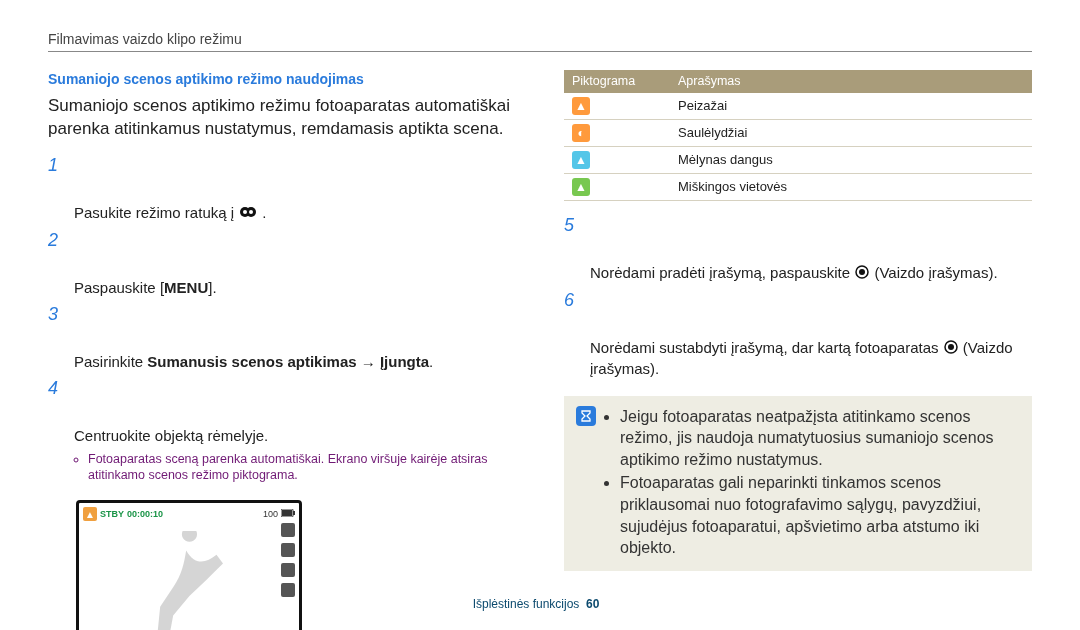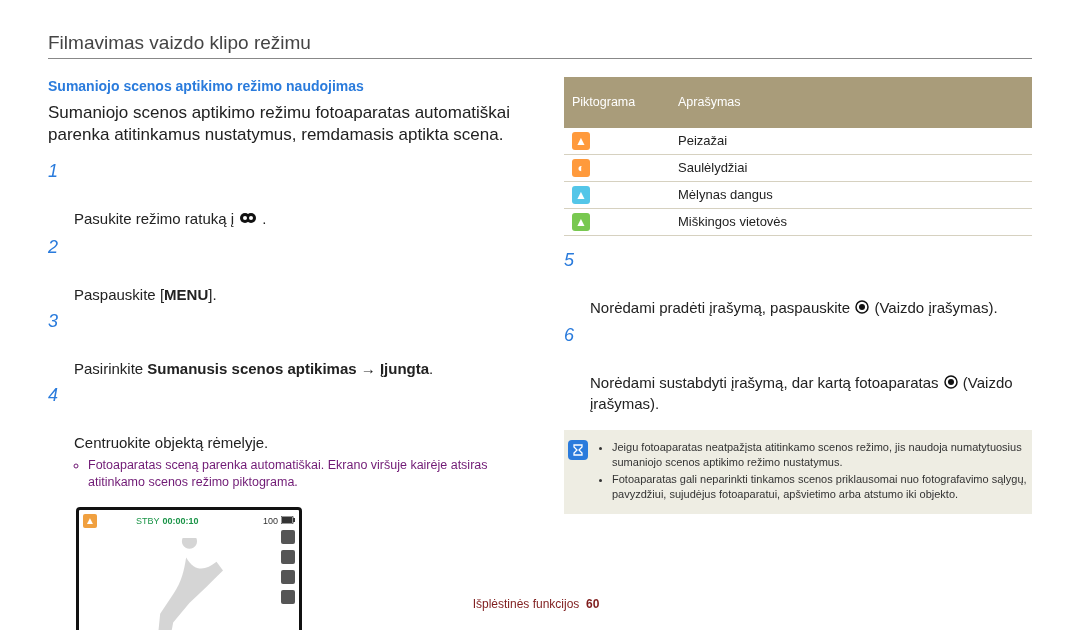--- a/index.html
+++ b/index.html
@@ -14,21 +14,21 @@
     line-height: 1.35;
   }
   .page {
     position: relative;
     width: 1080px;
     height: 630px;
     box-sizing: border-box;
     padding: 30px 48px 20px 48px;
   }
   .header-text {
-    font-size: 19px;
+    font-size: 14px;
     color: #444;
     margin-bottom: 2px;
   }
   .header-rule {
     border-top: 1px solid #888;
     margin: 2px 0 18px 0;
   }
   .columns {
     display: flex;
     gap: 48px;
@@ -140,21 +140,21 @@
     border-collapse: collapse;
     width: 100%;
     font-size: 13px;
     margin-bottom: 14px;
   }
   table.icons th {
     background: #a99c7a;
     color: #fff;
     text-align: left;
     font-weight: normal;
-    padding: 17px 8px;
+    padding: 3px 8px;
     font-size: 12.5px;
   }
   table.icons td {
     border-bottom: 1px solid #d6d1c0;
     padding: 4px 8px;
     vertical-align: middle;
   }
   .icon-sq {
     display: inline-flex;
     align-items: center;
@@ -164,23 +164,23 @@
     border-radius: 3px;
     color: #fff;
     font-size: 12px;
   }
   .icon-sq.orange { background: #ff9a3c; }
   .icon-sq.cyan   { background: #54c6e8; }
   .icon-sq.green  { background: #78c850; }
   .note-box {
     display: flex;
     background: #eeede3;
-    padding: 10px 4px;
+    padding: 10px 12px;
     gap: 10px;
-    font-size: 11px;
+    font-size: 16px;
     color: #333;
     margin-top: 16px;
   }
   .note-icon {
     width: 20px; height: 20px;
     border-radius: 4px;
     background: #2a7bdc;
     color: #fff;
     display: flex;
     align-items: center;
@@ -192,21 +192,21 @@
     margin: 0;
     padding-left: 14px;
   }
   .note-list li { margin-bottom: 2px; }
   .footer {
     position: absolute;
     bottom: 18px;
     left: 0; right: 8px;
     text-align: center;
     font-size: 12px;
-    color: #7f1d1d;
+    color: #0c4a6e;
   }
   .footer .pg { font-weight: bold; }
   svg { display: inline-block; }
 </style>
 </head>
 <body>
 
 <div class="page">
 
   <div class="header-text">Filmavimas vaizdo klipo režimu</div>
@@ -255,21 +255,21 @@
             <ul class="sub">
               <li>Fotoaparatas sceną parenka automatiškai. Ekrano viršuje kairėje atsiras atitinkamo scenos režimo piktograma.</li>
             </ul>
           </span>
         </li>
       </ol>
 
       <div class="screen-box">
         <div class="screen-topbar">
           <span class="screen-badge">▲</span>
-          <span style="color:#1a9447;font-weight:normal;margin-left:36px;">STBY</span>
+          <span style="color:#1a9447;font-weight:bold;">STBY</span>
           <span style="color:#1a9447;font-weight:bold;">00:00:10</span>
           <span style="flex:1;"></span>
           <span>100</span>
           <span>
             <svg width="14" height="8" viewBox="0 0 14 8">
                 <rect x="0" y="0" width="12" height="8" rx="1" fill="none" stroke="#333"></rect>
                 <rect x="12" y="2" width="2" height="4" fill="#333"></rect>
                 <rect x="1" y="1" width="10" height="6" fill="#333"></rect>
               </svg>
           </span>

